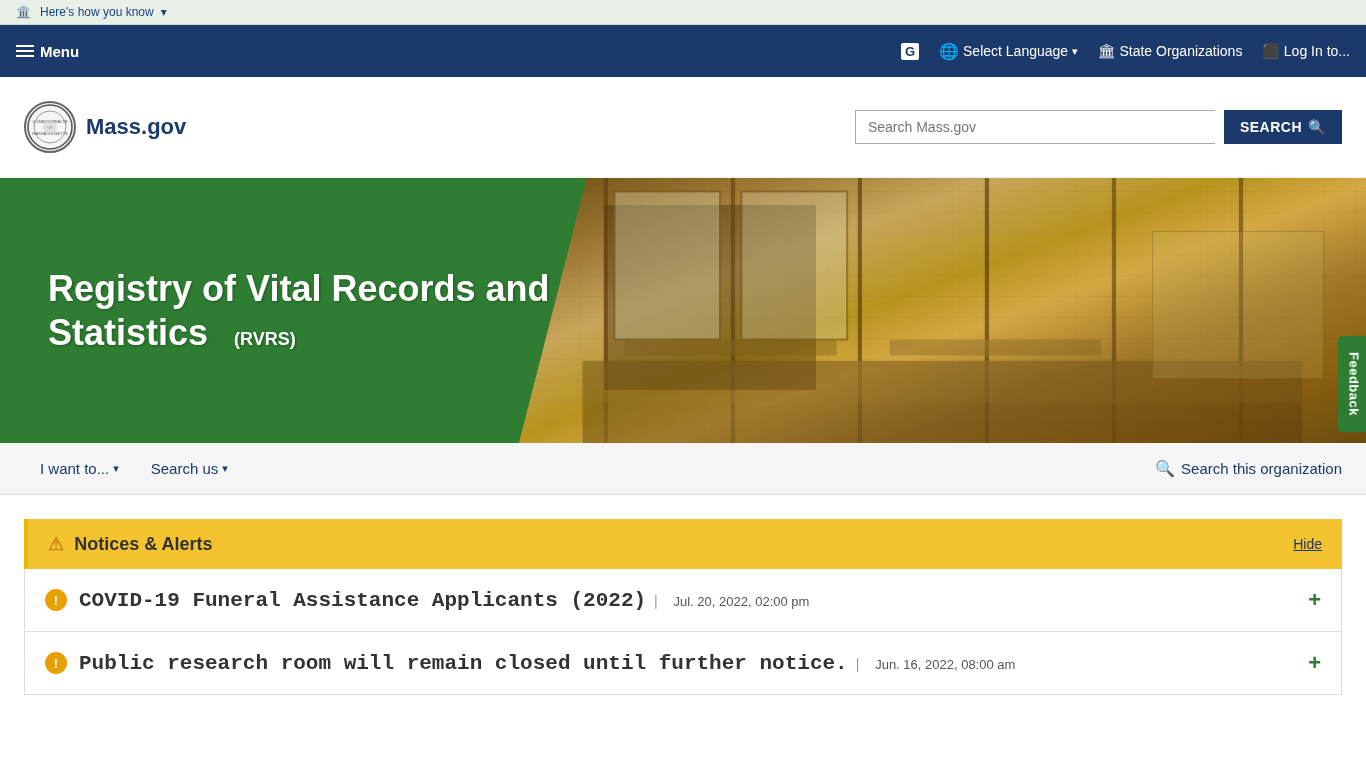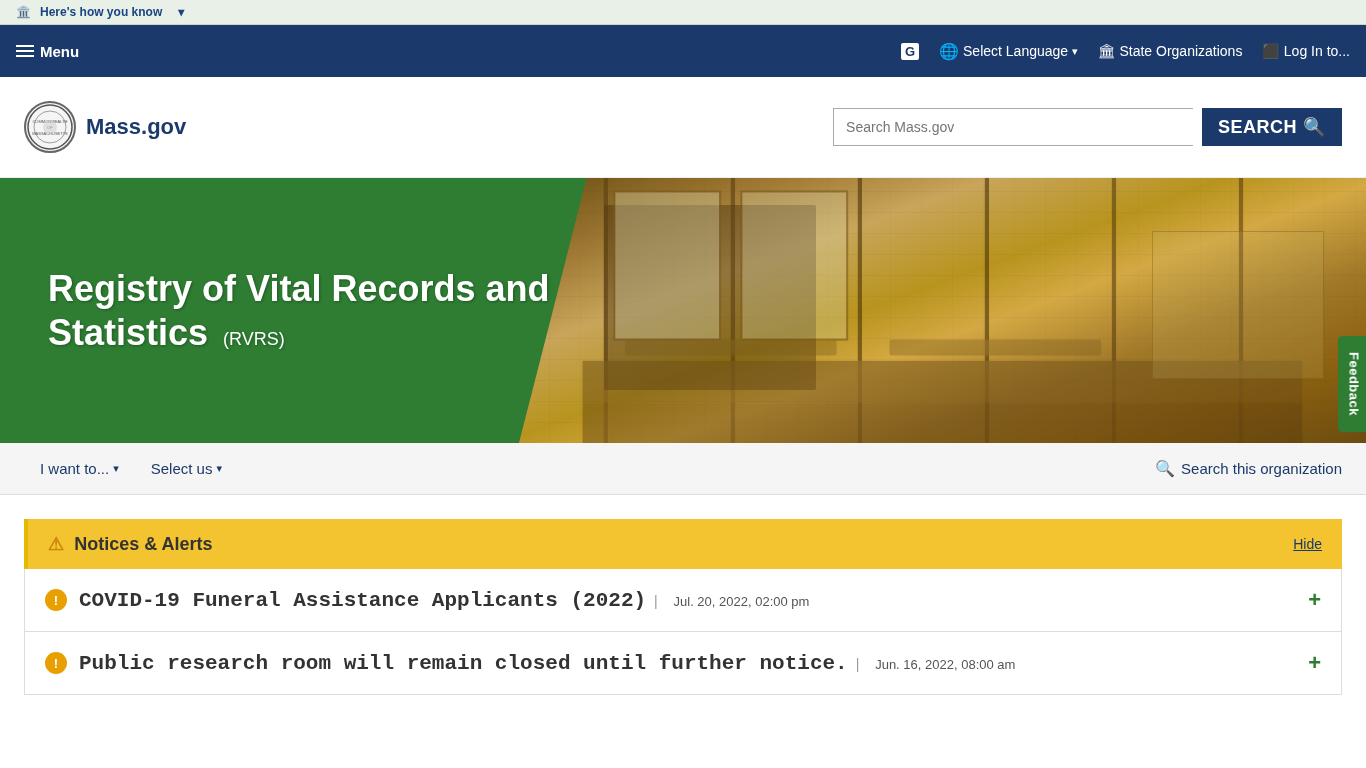--- a/index.html
+++ b/index.html
@@ -10,21 +10,21 @@
       background: #e8f0e8;
       border-bottom: 1px solid #c8d8c8;
       padding: 4px 16px;
       display: flex;
       align-items: center;
       gap: 8px;
       font-size: 12px;
       color: #333;
     }
     .top-banner .seal-icon { width: 16px; height: 16px; display: inline-flex; align-items: center; justify-content: center; }
-    .heres-how { color: #1a4480; font-weight: bold; cursor: pointer; display: flex; align-items: center; gap: 16px; }
+    .heres-how { color: #1a4480; font-weight: normal; cursor: pointer; display: flex; align-items: center; gap: 7px; }
 
     
     .main-nav {
       background: #1b3a6b;
       padding: 16px 16px;
       display: flex;
       align-items: center;
       height: 52px;
       gap: 16px;
     }
@@ -84,21 +84,21 @@
       font-size: 14px;
       width: 360px;
       outline: none;
       color: #888;
     }
     .search-btn {
       background: #1b3a6b;
       color: #fff;
       border: none;
       padding: 8px 16px;
-      font-size: 18px;
+      font-size: 14px;
       font-weight: bold;
       cursor: pointer;
       display: flex;
       align-items: center;
       gap: 6px;
       letter-spacing: 0.5px;
     }
 
     
     .hero {
@@ -153,22 +153,22 @@
       max-width: 55%;
     }
     .hero-title {
       font-size: 36px;
       font-weight: bold;
       line-height: 1.2;
       text-shadow: 1px 1px 3px rgba(0,0,0,0.3);
     }
     .hero-acronym {
       font-size: 18px;
-      font-weight: normal;
-      margin-left: 5px;
+      font-weight: bold;
+      margin-left: 16px;
     }
 
     
     .sub-nav {
       background: #f5f5f5;
       border-bottom: 1px solid #ddd;
       padding: 12px 24px;
       display: flex;
       align-items: center;
       height: 52px;
@@ -380,21 +380,21 @@
   </div>
 </section>
 
 <nav class="sub-nav">
   <div class="sub-nav-links">
     <button class="sub-nav-item">
       <span>I want to...</span>
       <span class="chevron">▾</span>
     </button>
     <button class="sub-nav-item">
-      <span>Select us</span>
+      <span>Search us</span>
       <span class="chevron">▾</span>
     </button>
   </div>
   <div class="sub-nav-search">
     <span class="search-icon-sm">🔍</span>
     <span>Search this organization</span>
   </div>
 </nav>
 
 <main class="content">

